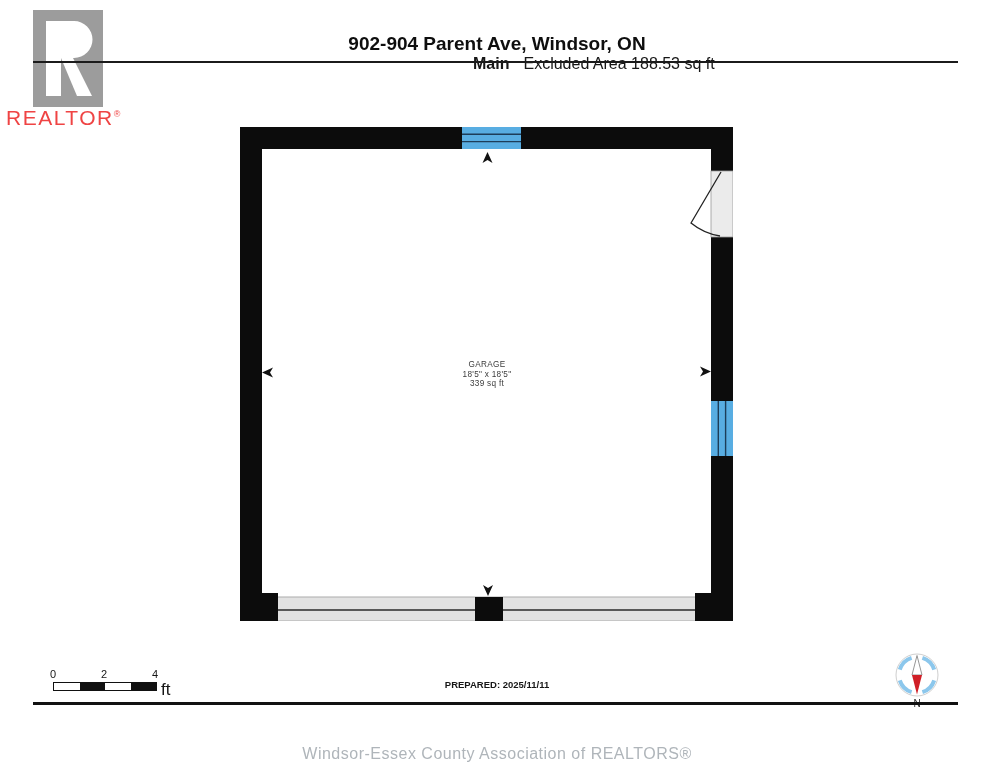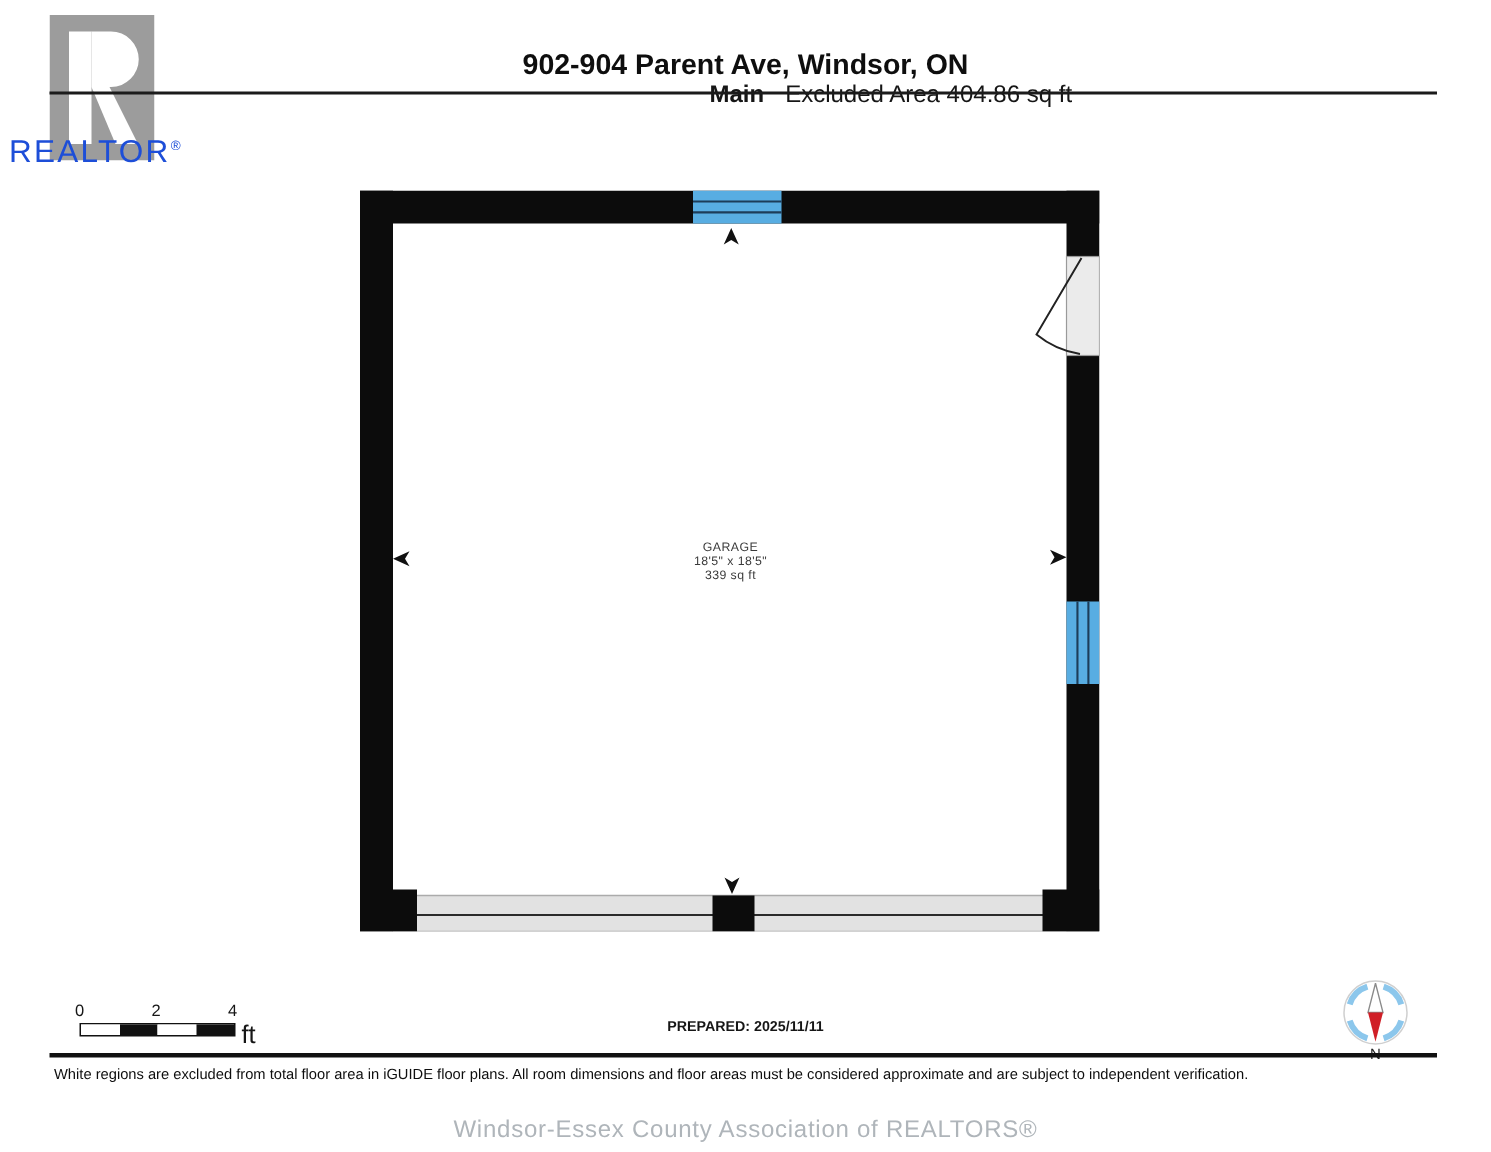--- a/index.html
+++ b/index.html
@@ -3,22 +3,22 @@
 <meta charset="utf-8">
 <style>
   html,body{margin:0;padding:0;background:#ffffff;}
   .canvas{
     position:relative;width:994px;height:768px;background:#ffffff;overflow:hidden;
     font-family:"Liberation Sans", sans-serif;color:#111;
   }
   
   .logo{position:absolute;left:33px;top:10px;z-index:1;}
   .logo-text{
-    position:absolute;left:6px;top:90px;width:120px;z-index:1;
-    font-size:21px;color:#1d4ed8;letter-spacing:1.5px;font-weight:400;
+    position:absolute;left:6px;top:106px;width:120px;z-index:1;
+    font-size:21px;color:#ef4444;letter-spacing:1.5px;font-weight:400;
   }
   .logo-text sup{font-size:9px;letter-spacing:0;}
   .page-title{
     position:absolute;left:0;top:33px;width:994px;text-align:center;
     font-size:19px;font-weight:bold;color:#0e0e0e;z-index:2;
   }
   .header-rule{position:absolute;left:33px;top:61px;width:925px;height:2px;background:#1b1b1b;z-index:3;}
   .subtitle{position:absolute;left:473px;top:55px;display:flex;gap:14px;font-size:16px;color:#161616;}
   .subtitle .floor{font-weight:bold;}
   
@@ -59,21 +59,21 @@
       <path d="M28 11 h13 a18.5 18.5 0 0 1 0 37 h-13 z" fill="#ffffff"></path>
       <path d="M28 48 h12 l19 38 h-15 z" fill="#ffffff"></path>
     </svg>
   </div>
   <div class="logo-text"><span>REALTOR</span><sup>®</sup></div>
 
   <div class="page-title">902-904 Parent Ave, Windsor, ON</div>
   <div class="header-rule"></div>
   <div class="subtitle">
     <span class="floor">Main</span>
-    <span class="excl">Excluded Area 404.86 sq ft</span>
+    <span class="excl">Excluded Area 188.53 sq ft</span>
   </div>
 
   <svg class="plan" viewBox="0 0 493 494">
 
     <rect x="11" y="11" width="471" height="472" fill="#ffffff"></rect>
 
     <rect x="0" y="0" width="493" height="22" fill="#0c0c0c"></rect>
     <rect x="0" y="0" width="22" height="494" fill="#0c0c0c"></rect>
     <rect x="471" y="0" width="22" height="494" fill="#0c0c0c"></rect>
 
@@ -130,17 +130,16 @@
     <path d="M 28.4 5.8 A 18 18 0 0 1 40.2 17.6" fill="none" stroke="#8cc7ec" stroke-width="4"></path>
     <path d="M 40.2 28.4 A 18 18 0 0 1 28.4 40.2" fill="none" stroke="#8cc7ec" stroke-width="4"></path>
     <path d="M 17.6 40.2 A 18 18 0 0 1 5.8 28.4" fill="none" stroke="#8cc7ec" stroke-width="4"></path>
     <path d="M 5.8 17.6 A 18 18 0 0 1 17.6 5.8" fill="none" stroke="#8cc7ec" stroke-width="4"></path>
     <polygon points="23,3.5 18,23 28,23" fill="#ffffff" stroke="#8a8a8a" stroke-width="0.9"></polygon>
     <polygon points="18,23 28,23 23,42.5" fill="#d01f27"></polygon>
   </svg>
   <div class="compass-n">N</div>
 
   <div class="bottom-rule"></div>
-  <div class="disclaimer">White regions are excluded from total floor area in iGUIDE floor plans. All room dimensions and floor areas must be considered approximate and are subject to independent verification.</div>
 
   <div class="footer">Windsor-Essex County Association of REALTORS®</div>
 
 </div>
 
 </body></html>

